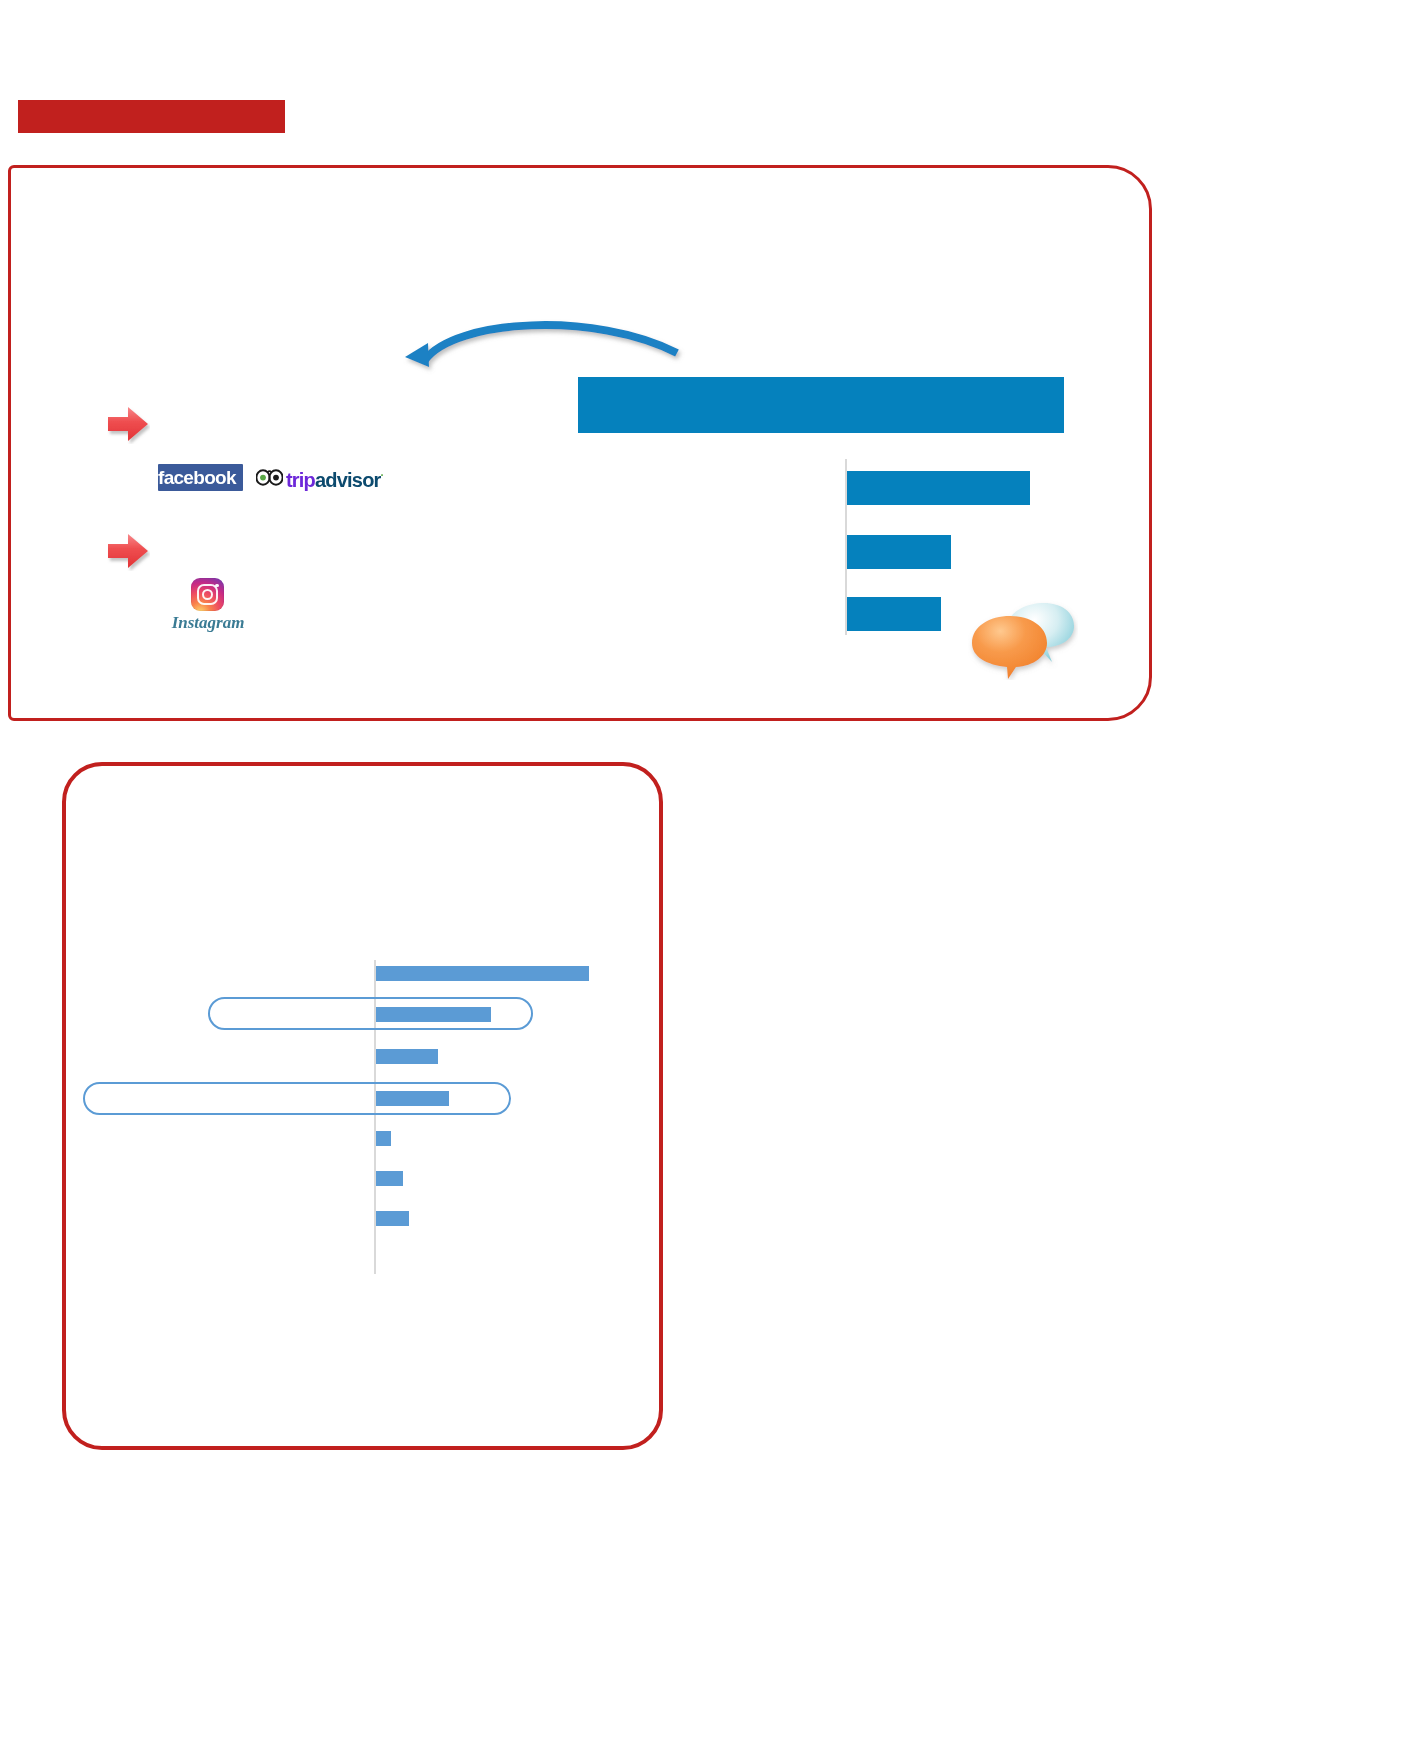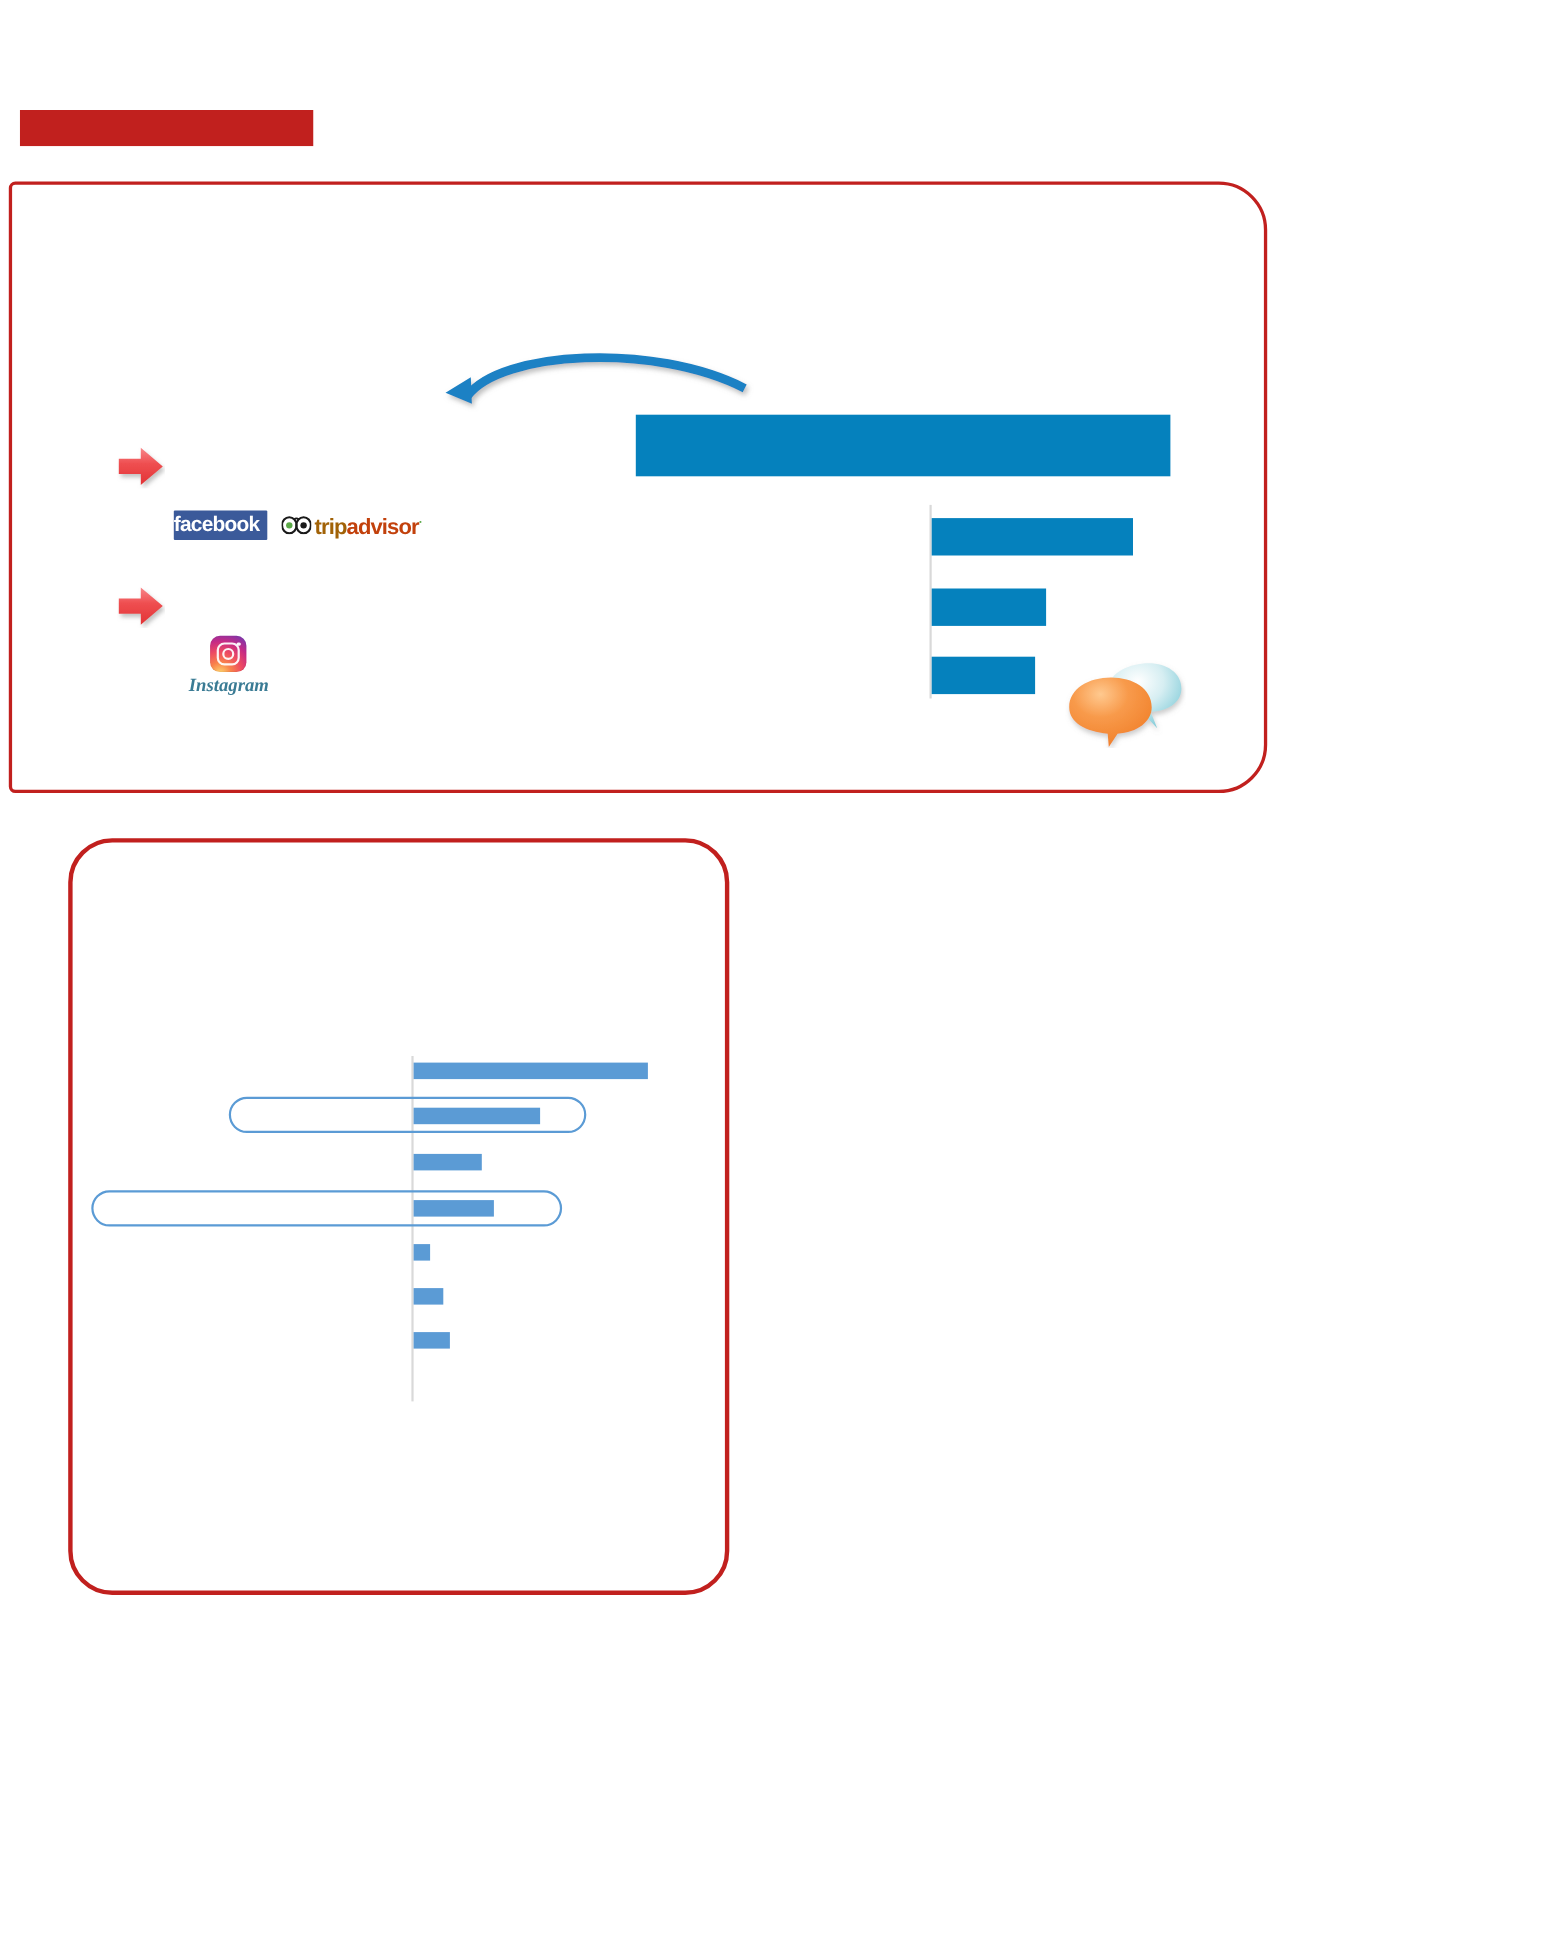--- a/index.html
+++ b/index.html
@@ -43,22 +43,22 @@
   .fb-logo span{display:block;color:#fff;font-family:"Liberation Sans", sans-serif;
            font-size:19px;font-weight:700;letter-spacing:-0.7px;
            line-height:27px;text-align:center;padding-right:11px;}
 
   
   .ta-logo{position:absolute;left:256px;top:464px;width:125px;height:26px;
            display:flex;align-items:center;}
   .ta-owl{width:27px;height:17px;position:relative;flex:none;margin-right:3px;}
   .ta-text{font-family:"Liberation Sans", sans-serif;font-size:20px;font-weight:700;
            letter-spacing:-0.8px;line-height:20px;white-space:nowrap;}
-  .ta-text .t1{color:#a16207;}
-  .ta-text .t2{color:#c2410c;}
+  .ta-text .t1{color:#6d28d9;}
+  .ta-text .t2{color:#0c4a6e;}
   .ta-dot{color:#5aa846;font-size:11px;vertical-align:super;}
 
   
   .ig-logo{position:absolute;left:169px;top:578px;width:78px;height:56px;}
   .ig-icon{position:absolute;left:22px;top:0;width:33px;height:33px;border-radius:9px;
            background:
              radial-gradient(circle at 28% 104%, #fdd86f 0%, #f9834b 24%, #ed4a62 48%, #c62a85 70%, #7f36ab 92%);
            box-shadow:inset 0 0 0 0.5px rgba(0,0,0,.08);}
   .ig-icon .sq{position:absolute;left:6px;top:6px;width:21px;height:21px;
            border:2.5px solid rgba(255,255,255,.93);border-radius:7px;box-sizing:border-box;}

